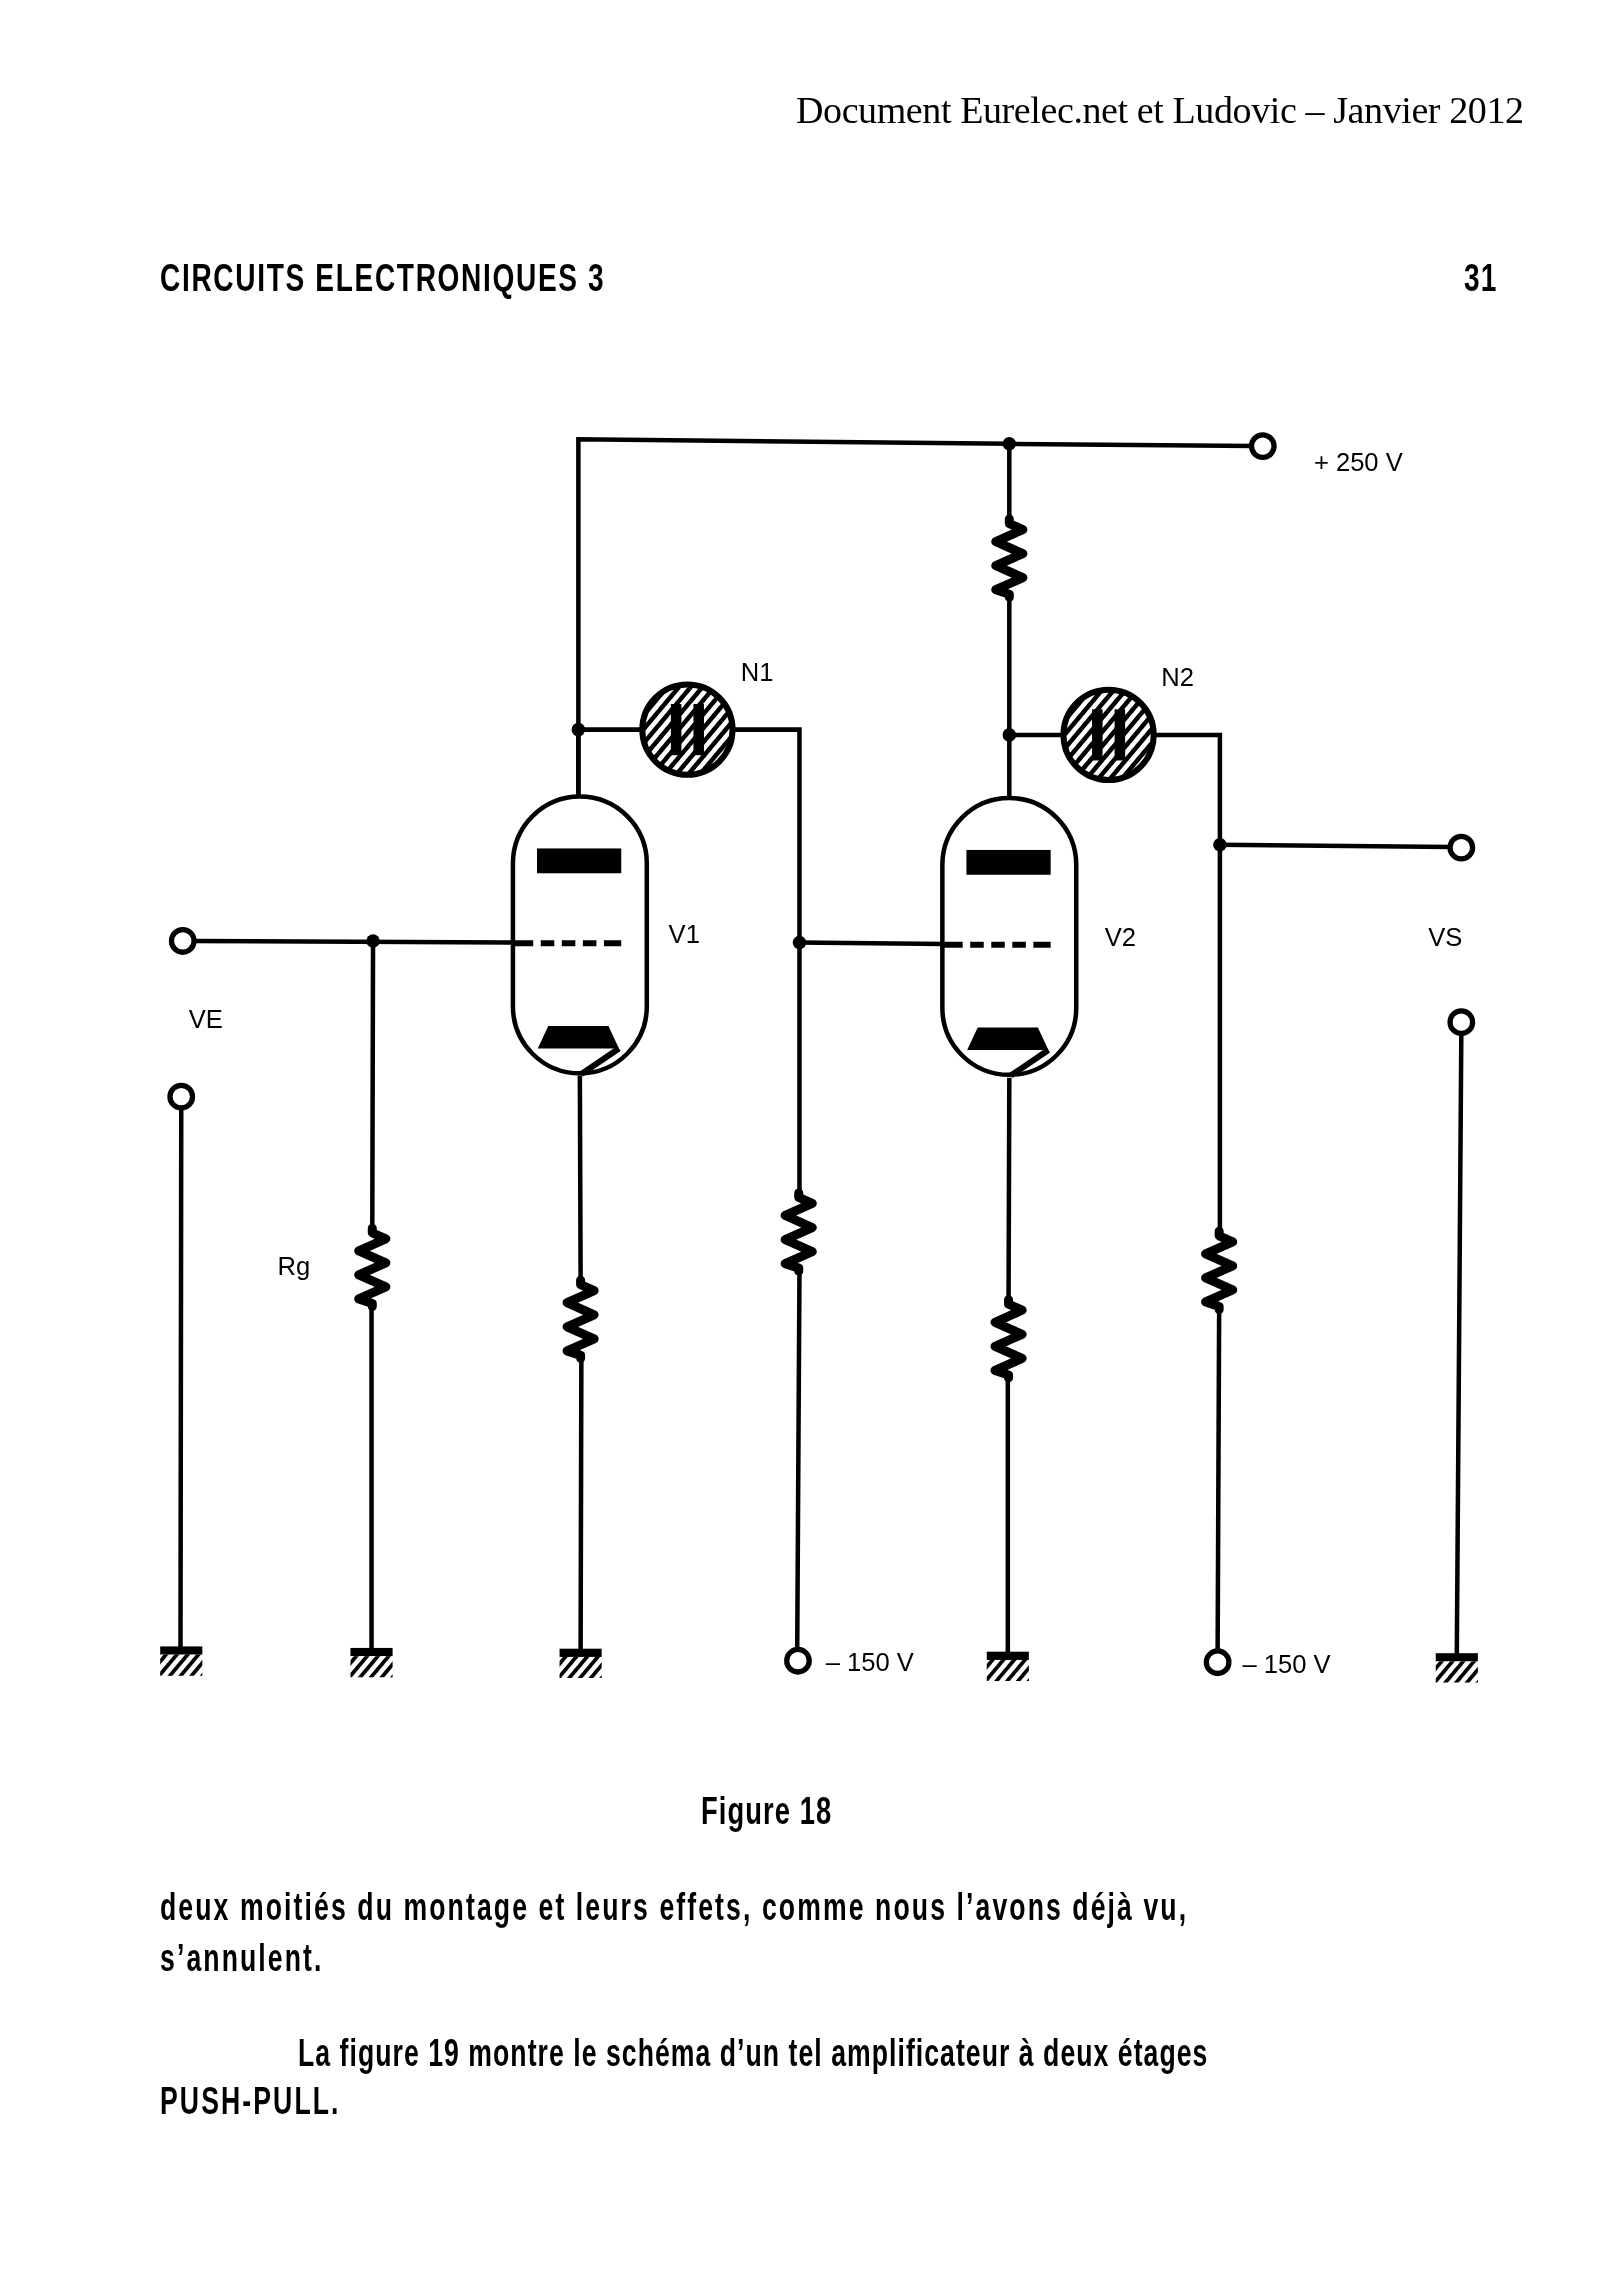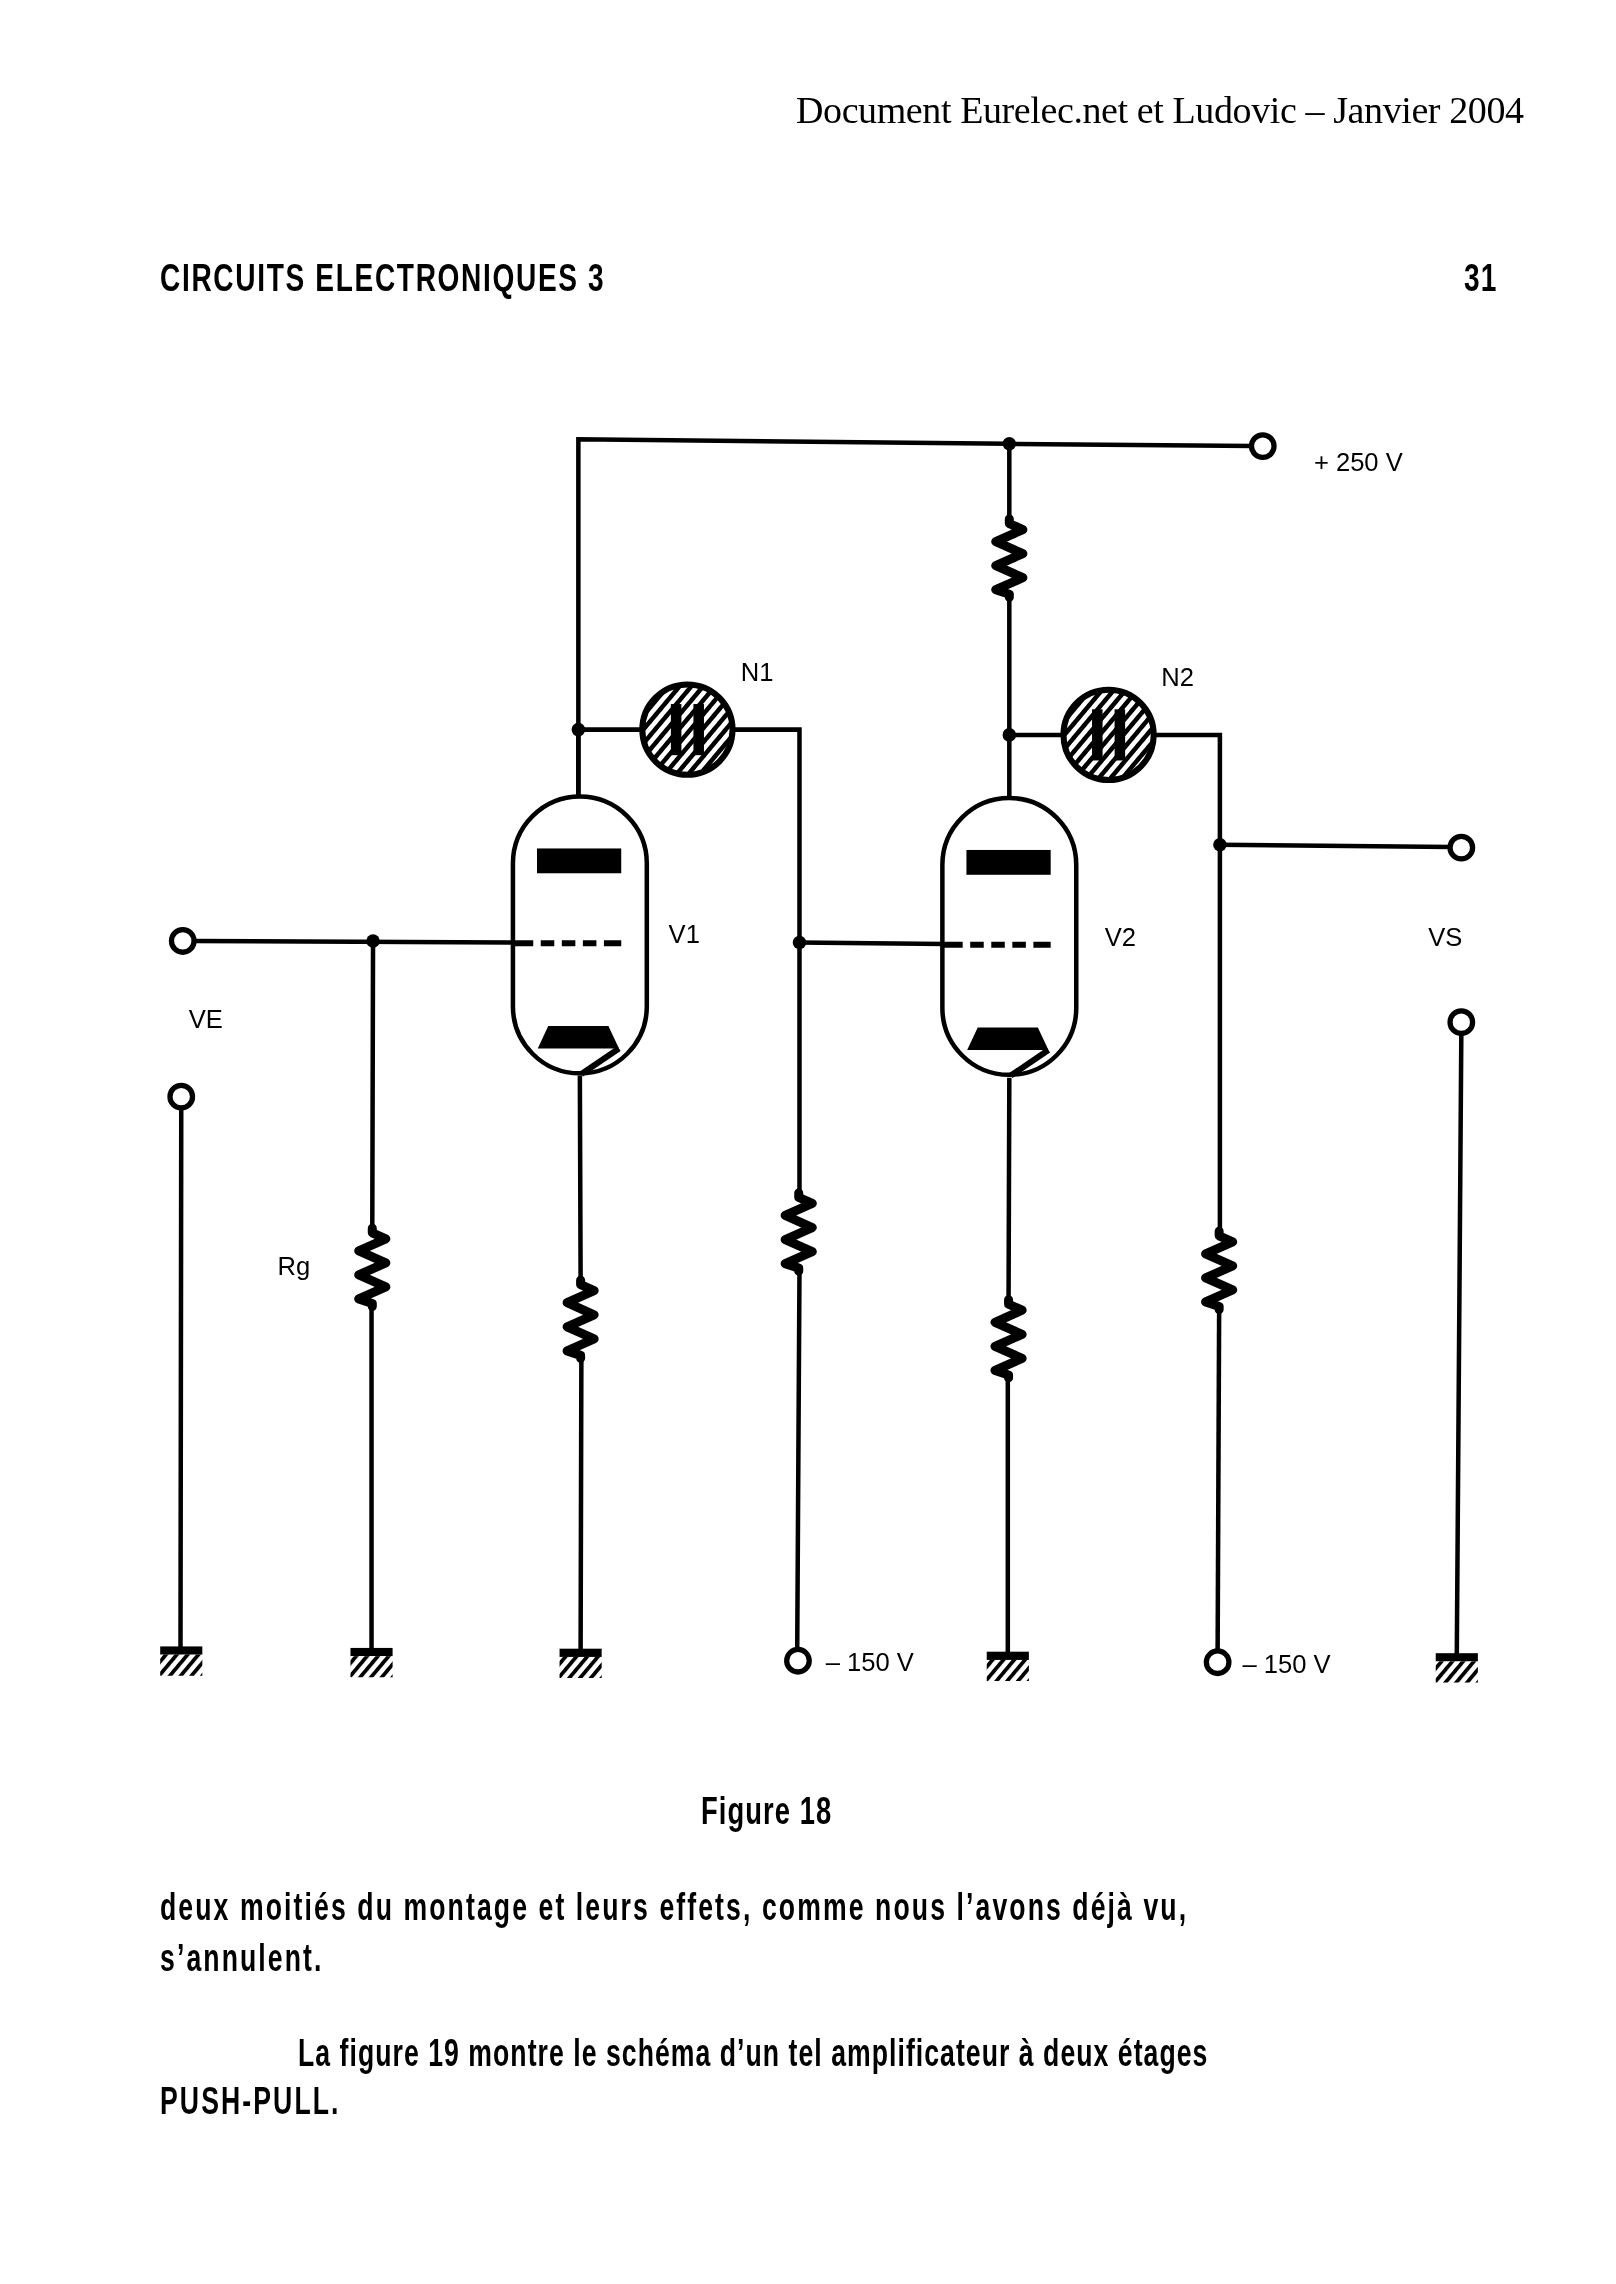--- a/index.html
+++ b/index.html
@@ -18,21 +18,21 @@
     .running-title { left: 160px; top: 256px; font-size: 39px; line-height: 44px; transform: scaleX(0.72); letter-spacing: 2.3px; }
     .page-num { left: 1464px; top: 256px; font-size: 39px; line-height: 44px; transform: scaleX(0.72); letter-spacing: 1.5px; }
     .fig-caption { left: 701px; top: 1791px; font-size: 38px; line-height: 41px; transform: scaleX(0.72); letter-spacing: 1.5px; }
     .body-line { font-size: 38px; line-height: 42px; transform: scaleX(0.70); letter-spacing: 3px; }
     #schematic { position: absolute; left: 0; top: 0; }
     .lbl { font-family: "Liberation Sans", "DejaVu Sans", sans-serif; font-size: 34px; fill: #000; }
   </style>
 </head>
 <body>
 
-<div class="abs watermark">Document Eurelec.net et Ludovic – Janvier 2004</div>
+<div class="abs watermark">Document Eurelec.net et Ludovic – Janvier 2012</div>
 
 <div class="abs cond running-title">CIRCUITS ELECTRONIQUES 3</div>
 <div class="abs cond page-num">31</div>
 
 <svg id="schematic" width="1617" height="1730" viewBox="0 0 2150 2300" xmlns="http://www.w3.org/2000/svg">
   <defs>
     <pattern id="hatch" patternUnits="userSpaceOnUse" width="12" height="12" patternTransform="rotate(40)">
       <rect width="12" height="12" fill="#fff"></rect>
       <rect width="6" height="12" fill="#000"></rect>
     </pattern>

